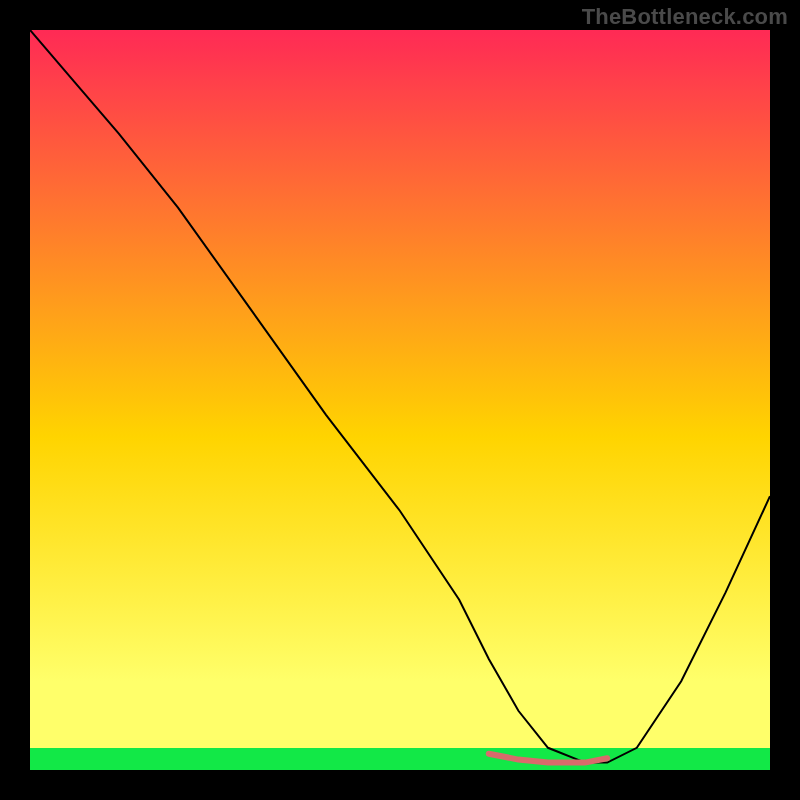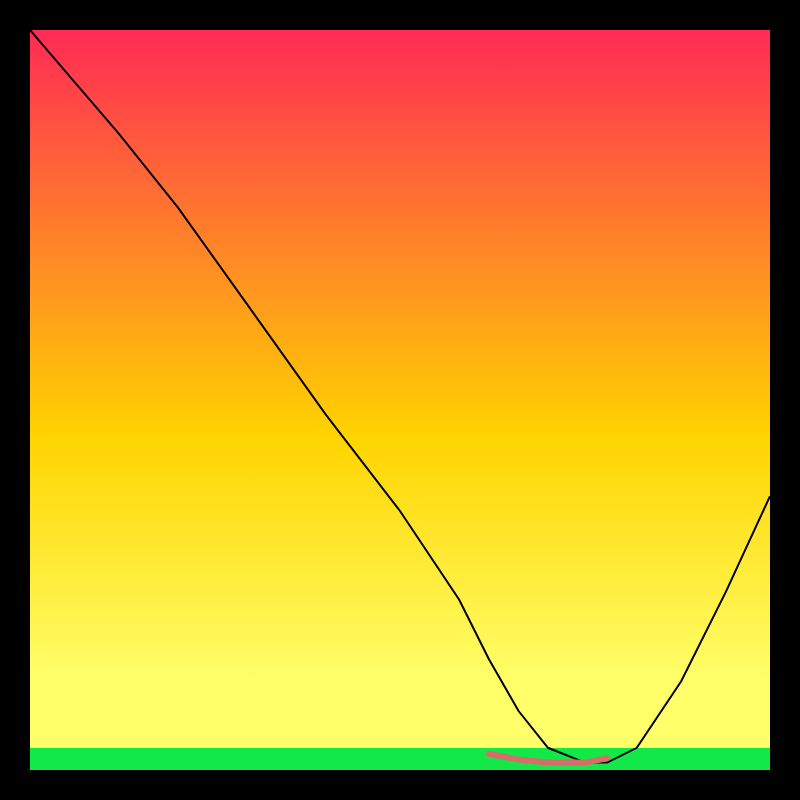--- a/index.html
+++ b/index.html
@@ -34,20 +34,21 @@
     width: 740px;
     height: 740px;
     display: block;
   }
 </style>
 </head>
 <body>
 
 <div class="frame">
 
+  <div class="watermark">TheBottleneck.com</div>
 
   <svg class="chart" viewBox="0 0 740 740" preserveAspectRatio="none">
     <defs>
       <linearGradient id="bg-grad" x1="0" y1="0" x2="0" y2="1">
         <stop id="g-stop-0" offset="0%" stop-color="#ff2a55"></stop>
         <stop id="g-stop-1" offset="55%" stop-color="#ffd400"></stop>
         <stop id="g-stop-2" offset="88%" stop-color="#ffff6a"></stop>
         <stop id="g-stop-3" offset="100%" stop-color="#ffff6a"></stop>
       </linearGradient>
     </defs>

